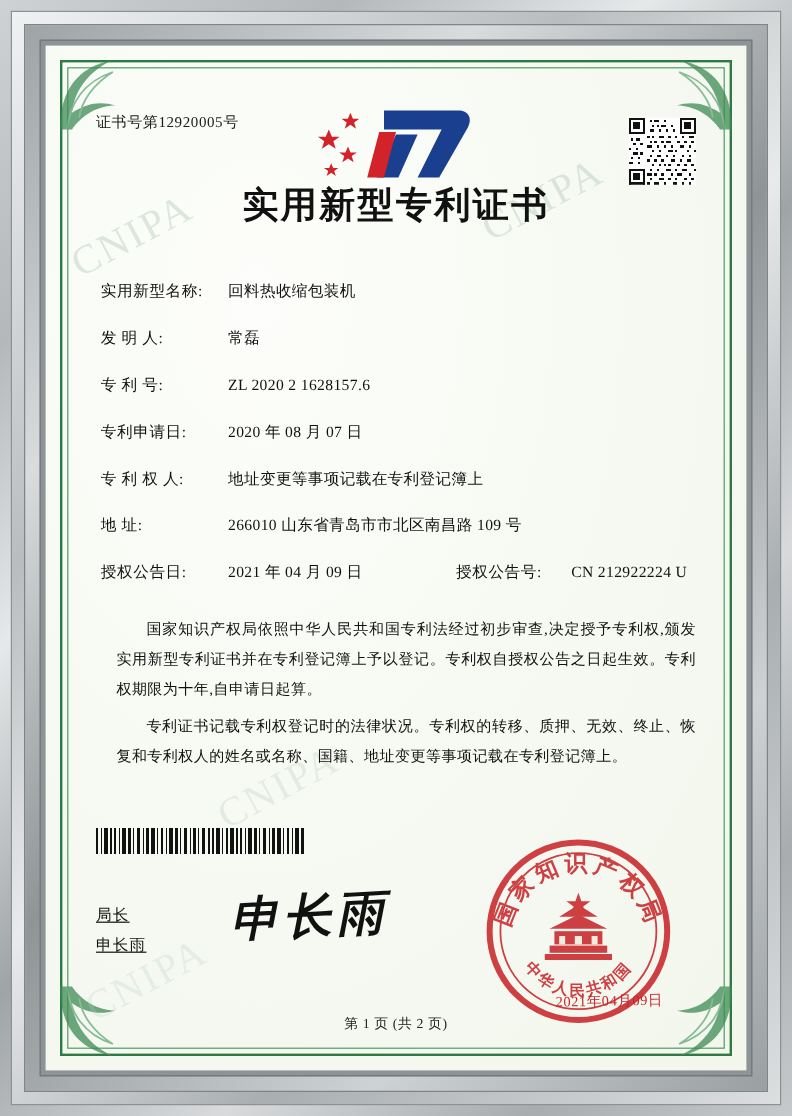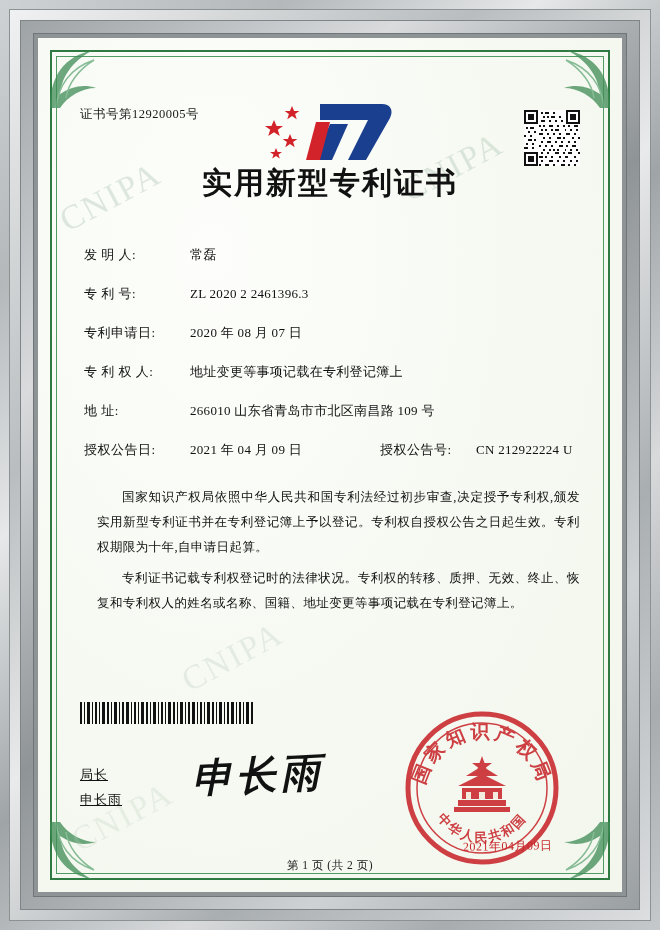--- a/index.html
+++ b/index.html
@@ -94,21 +94,21 @@
     white-space: nowrap;
   }
   .wm1 { left: 18px;  top: 140px; }
   .wm2 { left: 360px; top: 110px; }
   .wm3 { left: 140px; top: 600px; opacity:.30; }
   .wm4 { left: 30px;  top: 760px; opacity:.25; }
 
   
   .content {
     position: absolute;
-    left: 36px; top: 30px;
+    left: 36px; top: 18px;
     width: 512px; height: 794px;
   }
 
   .cert-no {
     font-size: 12.5px;
     color: #1a1a1a;
     margin-top: 38px;
     margin-left: 6px;
     letter-spacing: .5px;
   }
@@ -411,26 +411,30 @@
             <rect x="26" y="28" width="1" height="1"></rect>
         </g>
       </svg>
 
       <div class="cert-no">证书号第12920005号</div>
 
       <div class="title">实用新型专利证书</div>
 
       <div class="fields">
         <div class="field-row">
+          <div class="field-label">实用新型名称:</div>
+          <div class="field-value">回料热收缩包装机</div>
+        </div>
+        <div class="field-row">
           <div class="field-label">发 明 人:</div>
           <div class="field-value">常磊</div>
         </div>
         <div class="field-row">
           <div class="field-label">专 利 号:</div>
-          <div class="field-value">ZL 2020 2 2461396.3</div>
+          <div class="field-value">ZL 2020 2 1628157.6</div>
         </div>
         <div class="field-row">
           <div class="field-label">专利申请日:</div>
           <div class="field-value">2020 年 08 月 07 日</div>
         </div>
         <div class="field-row">
           <div class="field-label">专 利 权 人:</div>
           <div class="field-value">地址变更等事项记载在专利登记簿上</div>
         </div>
         <div class="field-row">

